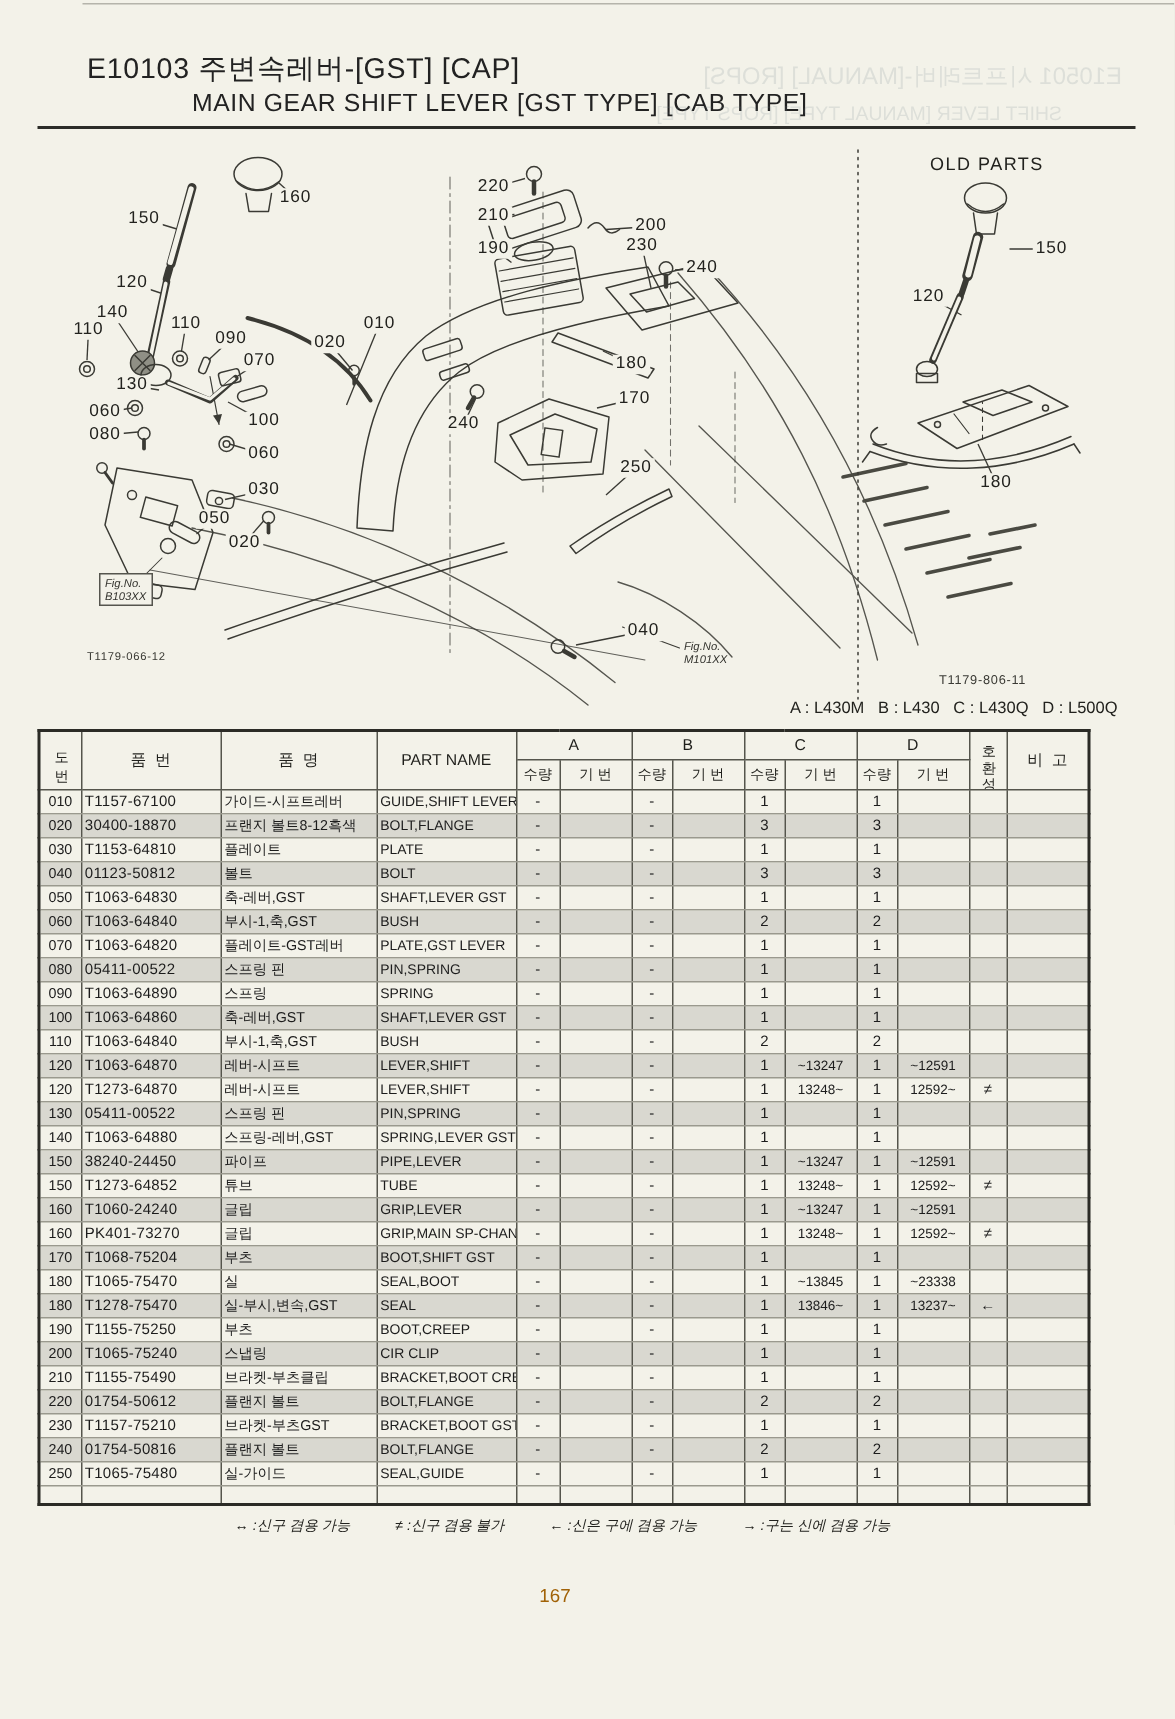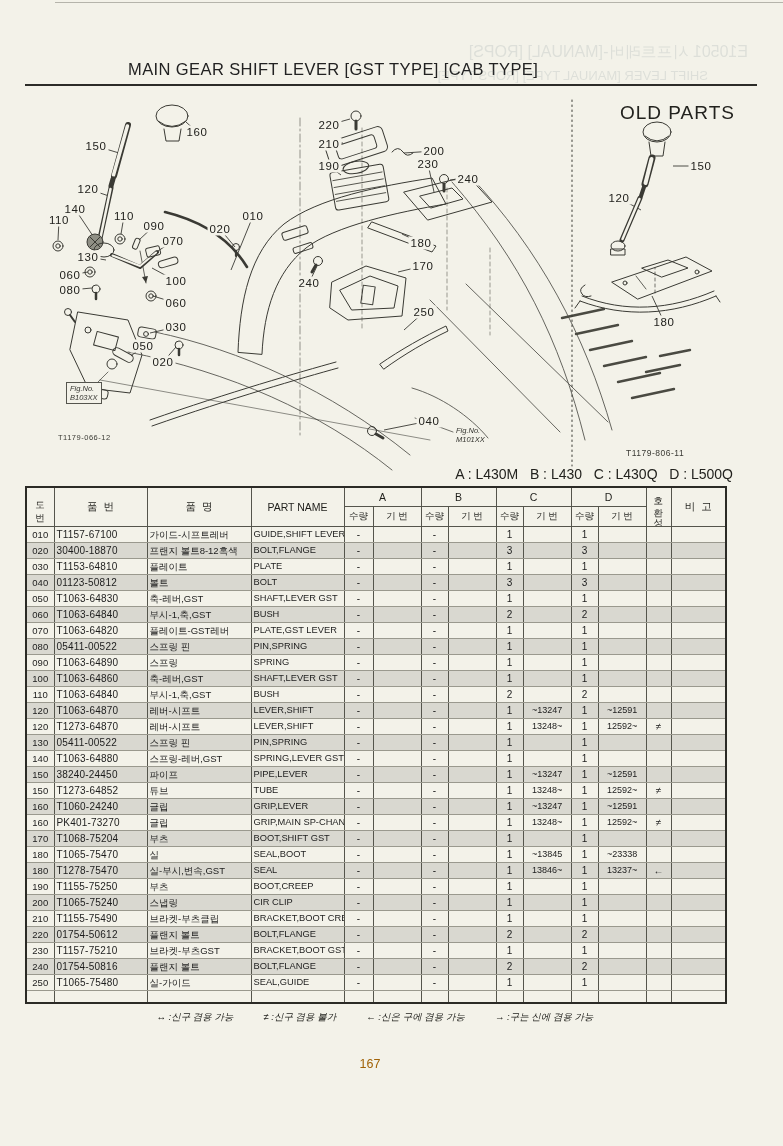--- a/index.html
+++ b/index.html
@@ -16,24 +16,24 @@
            transform:scaleX(-1); filter:blur(.4px); font-size:16px; line-height:24px; }
 
   
   #diagram { position:absolute; left:0; top:0; width:783px; height:480px; }
   #diagram svg { position:absolute; left:0; top:0; }
   .callout { position:absolute; transform:translate(-50%,-50%); font-size:11.5px; letter-spacing:.6px;
              color:#22221e; background:#f3f2e9; padding:0 2px; line-height:13px; }
   .figno { position:absolute; font-size:7.5px; line-height:9px; color:#33332e; font-style:italic; }
   .figno.boxed { border:1px solid #55554e; padding:1px 3px; background:#f3f2e9; }
   .drawno { position:absolute; font-size:8.5px; letter-spacing:.5px; color:#3a3a34; }
-  .oldparts-label { position:absolute; left:620px; top:102px; font-size:19px; letter-spacing:1px; color:#22221e; }
+  .oldparts-label { position:absolute; left:620px; top:102px; font-size:12px; letter-spacing:1px; color:#22221e; }
 
   
-  .model-legend { position:absolute; top:466px; right:50px; font-size:14px; white-space:pre; color:#22221e; }
+  .model-legend { position:absolute; top:466px; right:38px; font-size:11px; white-space:pre; color:#22221e; }
 
   
   .parts-table-wrap { position:absolute; left:25px; top:486px; width:700px; }
   table { border-collapse:collapse; width:700px; table-layout:fixed; background:transparent; }
   th, td { border:1px solid #55554c; overflow:hidden; white-space:nowrap; }
   td { border-top:1px solid #9a998e; border-bottom:1px solid #9a998e; }
   table { border:2px solid #2b2b26; }
   thead th { font-weight:normal; font-size:10.5px; color:#1f1f1b; background:transparent; }
   thead tr.group-row th { height:19px; }
   thead tr.sub-row th { height:20px; font-size:9.5px; }
@@ -56,20 +56,21 @@
   #legend { position:absolute; left:25px; top:1011px; width:700px; display:flex; justify-content:center; gap:30px;font-style:italic; }
   .legend-item { font-size:9.5px; color:#22221e; white-space:pre; }
   .page-number { position:absolute; left:330px; top:1057px; width:80px; text-align:center; font-size:12.5px; color:#a16207; }
 </style>
 </head>
 <body>
 
 <div class="page">
   <div class="scan-edge"></div>
 
+  <div class="title1">E10103 주변속레버-[GST] [CAP]</div>
   <div class="title2">MAIN GEAR SHIFT LEVER [GST TYPE] [CAB TYPE]</div>
   <div class="title-rule"></div>
   <div class="ghost">
     <div>E10501 시프트레버-[MANUAL] [ROPS]</div>
     <div style="font-size:13px; margin-left:40px;">SHIFT LEVER [MANUAL TYPE] [ROPS TYPE]</div>
   </div>
 
   <div id="diagram">
     <svg width="783" height="480" viewBox="0 0 783 480">
       <g id="leaders" stroke="#3a3a34" stroke-width="0.9">

